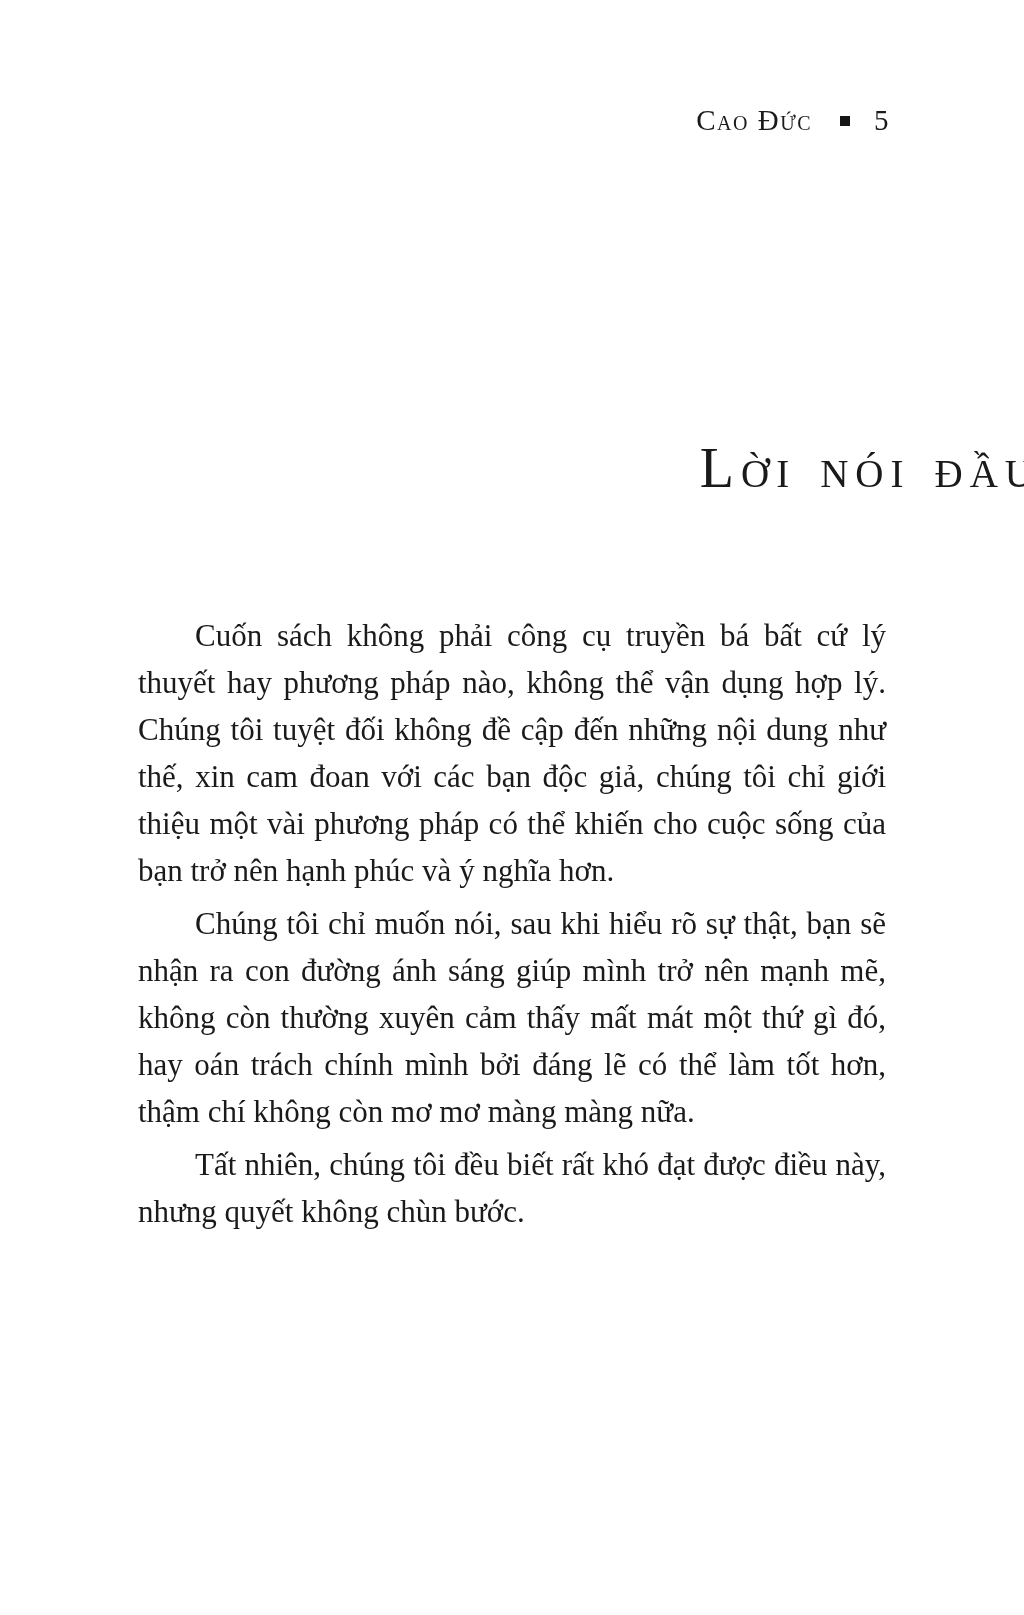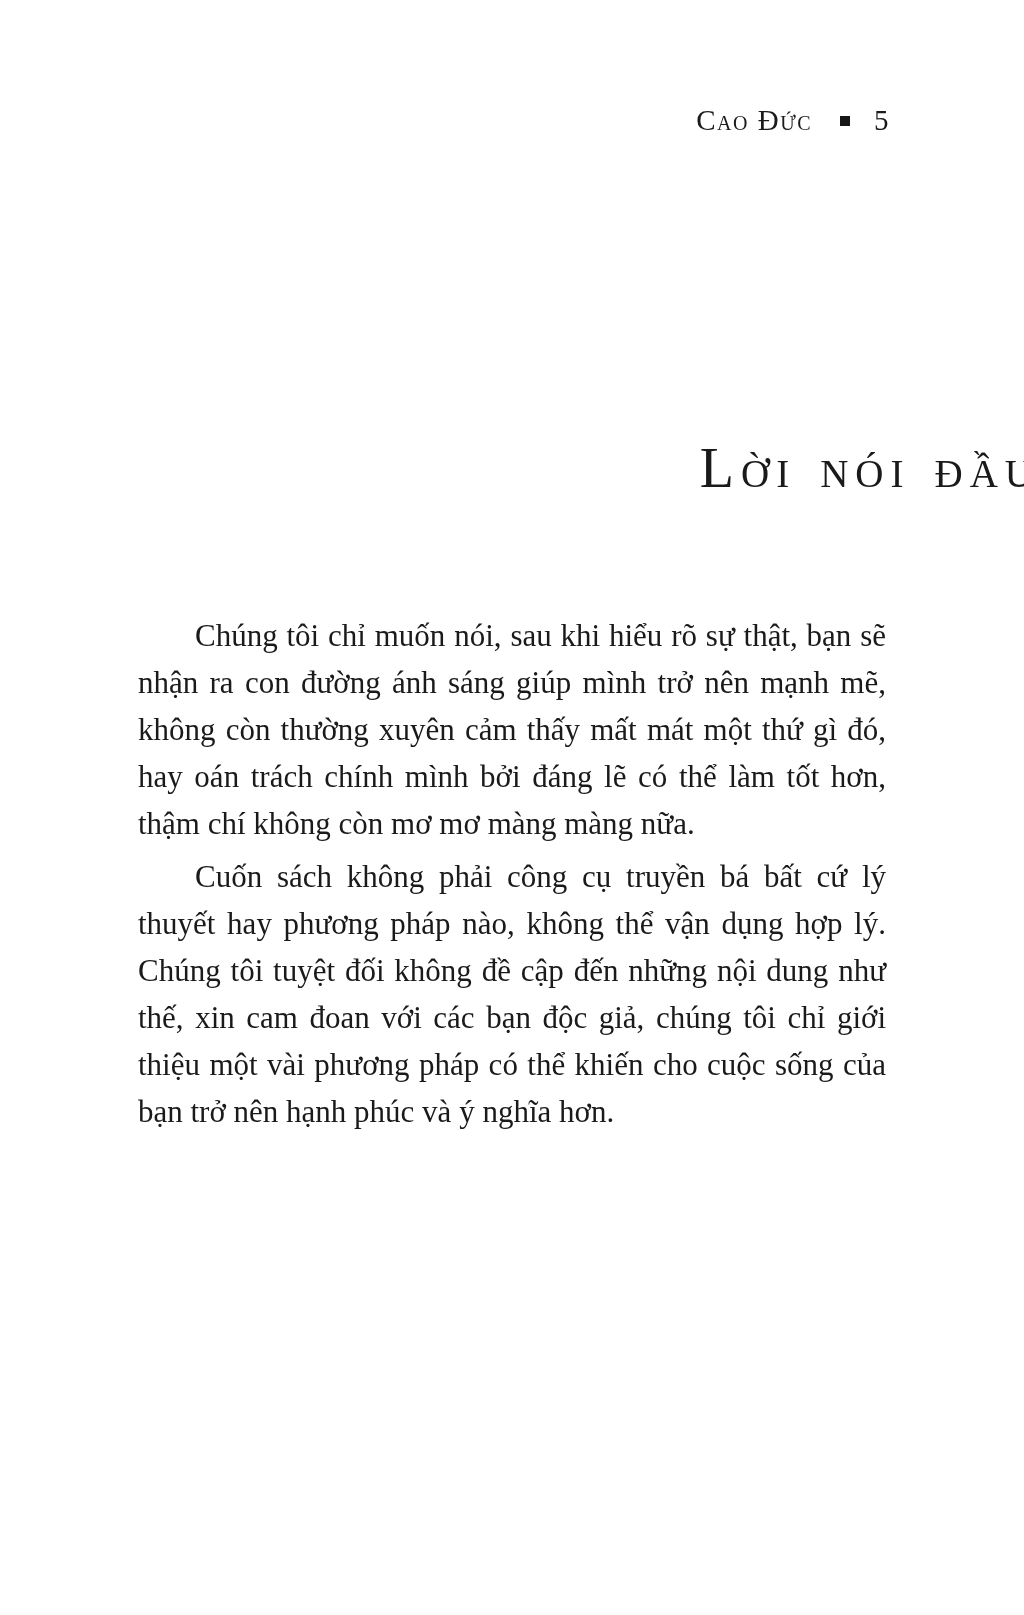--- a/index.html
+++ b/index.html
@@ -86,20 +86,21 @@
     <span class="author">Cao Đức</span>
     <span class="square-bullet"></span>
     <span class="page-number">5</span>
   </div>
 
   <h1 class="chapter-title">Lời nói đầu</h1>
 
   <div class="body-text">
 
 
+    <p><span>Cuốn sách không phải công cụ truyền bá bất cứ lý thuyết hay phương pháp nào, không thể vận dụng hợp lý. Chúng tôi tuyệt đối không đề cập đến những nội dung như thế, xin cam đoan với các bạn độc giả, chúng tôi chỉ giới thiệu một vài phương pháp có thể khiến cho cuộc sống của bạn trở nên hạnh phúc và ý nghĩa hơn.</span></p>
+
     <p><span>Chúng tôi chỉ muốn nói, sau khi hiểu rõ sự thật, bạn sẽ nhận ra con đường ánh sáng giúp mình trở nên mạnh mẽ, không còn thường xuyên cảm thấy mất mát một thứ gì đó, hay oán trách chính mình bởi đáng lẽ có thể làm tốt hơn, thậm chí không còn mơ mơ màng màng nữa.</span></p>
 
-    <p><span>Cuốn sách không phải công cụ truyền bá bất cứ lý thuyết hay phương pháp nào, không thể vận dụng hợp lý. Chúng tôi tuyệt đối không đề cập đến những nội dung như thế, xin cam đoan với các bạn độc giả, chúng tôi chỉ giới thiệu một vài phương pháp có thể khiến cho cuộc sống của bạn trở nên hạnh phúc và ý nghĩa hơn.</span></p>
-
+    <p><span>Tất nhiên, chúng tôi đều biết rất khó đạt được điều này, nhưng quyết không chùn bước.</span></p>
 
   </div>
 
 </div>
 
 </body></html>

